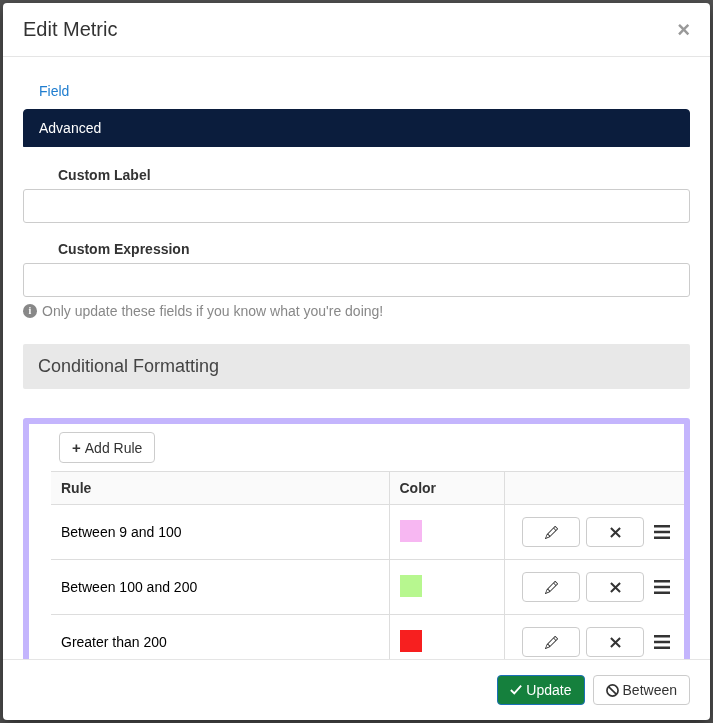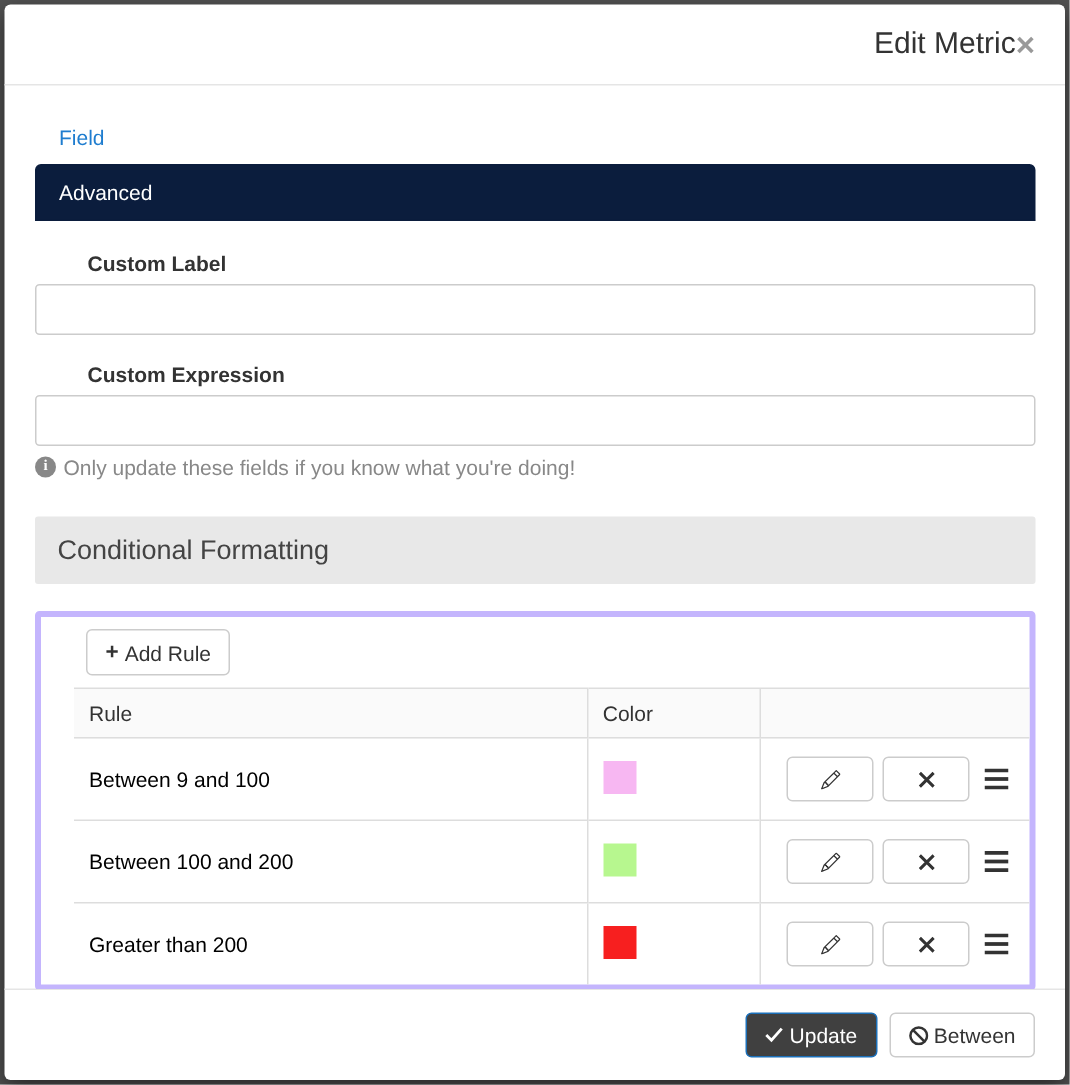--- a/index.html
+++ b/index.html
@@ -25,21 +25,21 @@
       border-radius: 4px;
       display: flex;
       flex-direction: column;
       box-shadow: 0 5px 15px rgba(0,0,0,0.5);
     }
     .modal-header {
       padding: 15px 20px;
       border-bottom: 1px solid #e5e5e5;
       display: flex;
       align-items: center;
-      justify-content: flex-end;
+      justify-content: space-between;
     }
     .modal-title {
       font-size: 20px;
       font-weight: 500;
       color: #333;
     }
     .close-btn {
       background: none;
       border: none;
       font-size: 22px;
@@ -120,57 +120,57 @@
     .section-header {
       background: #e8e8e8;
       padding: 12px 15px;
       font-size: 18px;
       color: #444;
       margin-top: 25px;
       margin-bottom: 0;
       border-radius: 2px;
     }
     .rules-container {
-      border: 4px solid #c4b5fd;
+      border: 6px solid #c4b5fd;
       border-radius: 3px;
-      margin-top: 18px;
+      margin-top: 29px;
       padding-left: 22px;
     }
     .rules-toolbar {
       padding: 8px;
     }
     .btn {
       display: inline-flex;
       align-items: center;
       gap: 4px;
       padding: 6px 12px;
       font-size: 14px;
       border: 1px solid #ccc;
       background: #fff;
       border-radius: 4px;
       cursor: pointer;
       color: #333;
     }
     .btn-primary {
-      background: #404040;
+      background: #15803d;
       border-color: #1b6fb8;
       color: #fff;
     }
     .plus-icon::before {
       content: "+";
       font-weight: bold;
       font-size: 15px;
     }
     .rules-table {
       width: 100%;
       border-collapse: collapse;
     }
     .rules-table th {
       text-align: left;
-      font-weight: 400;
+      font-weight: 700;
       font-size: 14px;
       color: #333;
       padding: 8px 10px;
       border-top: 1px solid #ddd;
       border-bottom: 1px solid #ddd;
       background: #fafafa;
     }
     .rules-table th + th,
     .rules-table td + td {
       border-left: 1px solid #ddd;

